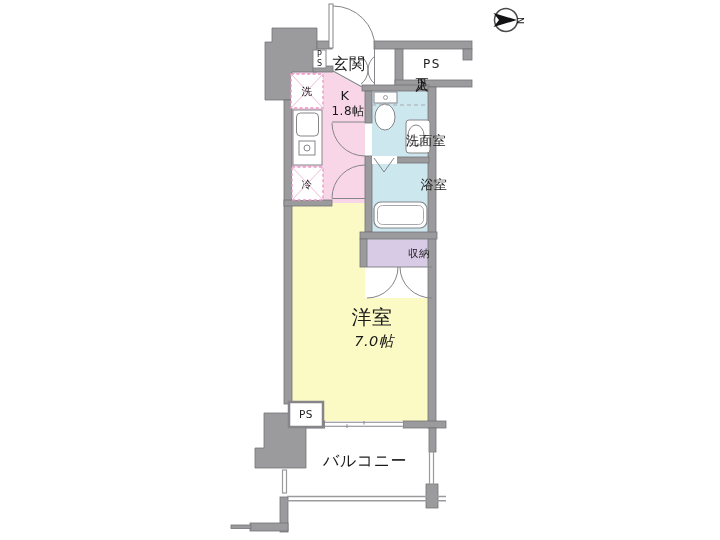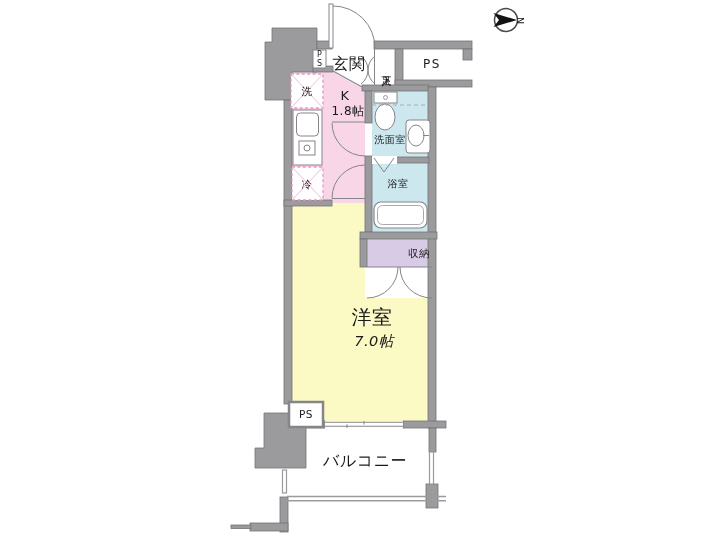--- a/index.html
+++ b/index.html
@@ -9,21 +9,21 @@
   }
   .plan-svg{position:absolute;left:0;top:0;}
   .lbl{
     position:absolute;transform:translate(-50%,-50%);
     white-space:nowrap;color:#1a1a1a;font-weight:500;line-height:1;
     letter-spacing:0.5px;z-index:5;
   }
   .lbl.vert{
     writing-mode:vertical-rl;text-orientation:upright;letter-spacing:0;line-height:1;
   }
-  .fs8{font-size:8px;}  .fs10{font-size:10px;} .fs10h{font-size:10.5px;}
+  .fs8{font-size:8px;}  .fs10{font-size:13px;margin-left:36px;} .fs10h{font-size:10.5px;}
   .fs11{font-size:16px;} .fs12{font-size:12px;} .fs13{font-size:13px;}
   .fs14{font-size:14.5px;} .fs15{font-size:20px;}
   .ls2{letter-spacing:1.5px;}
 </style>
 </head>
 <body>
 
 <div class="canvas">
 
   <svg class="plan-svg" width="720" height="540" viewBox="0 0 720 540">

